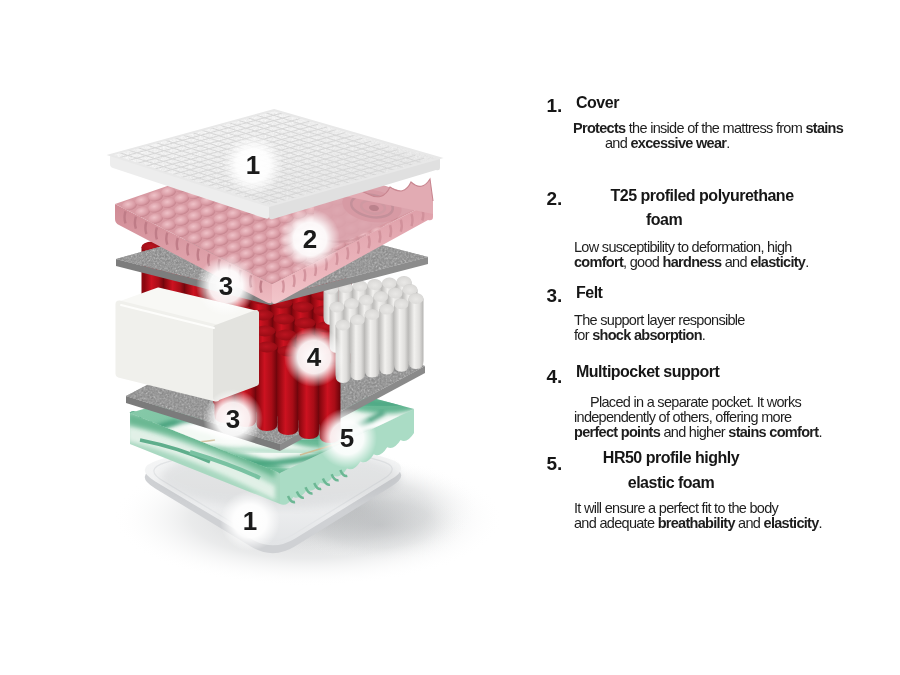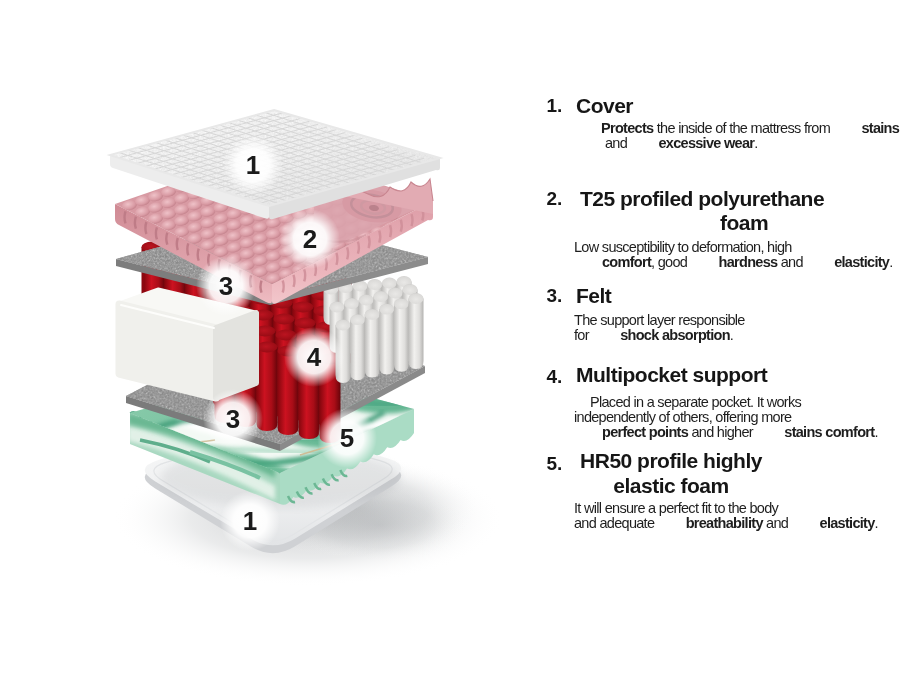--- a/index.html
+++ b/index.html
@@ -1,20 +1,20 @@
 <!DOCTYPE html>
 <html><head><meta charset="utf-8">
 <style>
 html,body{margin:0;padding:0;width:900px;height:675px;background:#fff;overflow:hidden;}
 body{font-family:"Liberation Sans",sans-serif;position:relative;}
 .t{position:absolute;white-space:nowrap;color:#161616;line-height:1;}
 .num{font-weight:bold;font-size:19px;letter-spacing:-0.2px;}
-.title{font-weight:bold;font-size:21px;letter-spacing:-0.5px;}
+.title{font-weight:bold;font-size:16px;letter-spacing:-0.5px;}
 .body{font-size:14.5px;letter-spacing:-0.7px;color:#1e1e1e;}
-b{font-weight:bold;margin-left:28px;}
+b{font-weight:bold;}
 </style></head>
 <body>
 <svg width="900" height="675" viewBox="0 0 900 675" style="position:absolute;left:0;top:0">
 <defs>
 <radialGradient id="glow" cx="50%" cy="50%" r="50%">
  <stop offset="0%" stop-color="#ffffff" stop-opacity="1"></stop>
  <stop offset="55%" stop-color="#ffffff" stop-opacity="0.92"></stop>
  <stop offset="100%" stop-color="#ffffff" stop-opacity="0"></stop>
 </radialGradient>
 <linearGradient id="coverTop" x1="0" y1="0" x2="1" y2="1">
@@ -540,21 +540,21 @@
       <text x="250" y="530" text-anchor="middle" font-family="Liberation Sans, sans-serif" font-size="26" font-weight="bold" fill="#1b1b1b">1</text>
     </g>
 </svg>
 <div class="t num" style="left:528px;top:95.5px;width:34px;text-align:right">1.</div>
 <div class="t num" style="left:528px;top:188.5px;width:34px;text-align:right">2.</div>
 <div class="t num" style="left:528px;top:285.5px;width:34px;text-align:right">3.</div>
 <div class="t num" style="left:528px;top:367px;width:34px;text-align:right">4.</div>
 <div class="t num" style="left:528px;top:453.5px;width:34px;text-align:right">5.</div>
 <div class="t title" style="left:576px;top:95px">Cover</div>
 <div class="t title" style="left:702px;top:187.5px;transform:translateX(-50%)">T25 profiled polyurethane</div>
-<div class="t title" style="left:744px;top:212px;transform:translateX(-50%)">foam</div>
+<div class="t title" style="left:664px;top:212px;transform:translateX(-50%)">foam</div>
 <div class="t title" style="left:576px;top:284.5px">Felt</div>
 <div class="t title" style="left:576px;top:363.5px">Multipocket support</div>
 <div class="t title" style="left:671px;top:450px;transform:translateX(-50%)">HR50 profile highly</div>
 <div class="t title" style="left:671px;top:474.5px;transform:translateX(-50%)">elastic foam</div>
 <div class="t body" style="left:573px;top:121.0px"><b>Protects</b> the inside of the mattress from <b>stains</b></div>
 <div class="t body" style="left:605px;top:136.2px">and <b>excessive wear</b>.</div>
 <div class="t body" style="left:574px;top:239.5px">Low susceptibility to deformation, high</div>
 <div class="t body" style="left:574px;top:254.5px"><b>comfort</b>, good <b>hardness</b> and <b>elasticity</b>.</div>
 <div class="t body" style="left:574px;top:313.0px">The support layer responsible</div>
 <div class="t body" style="left:574px;top:328.0px">for <b>shock absorption</b>.</div>

